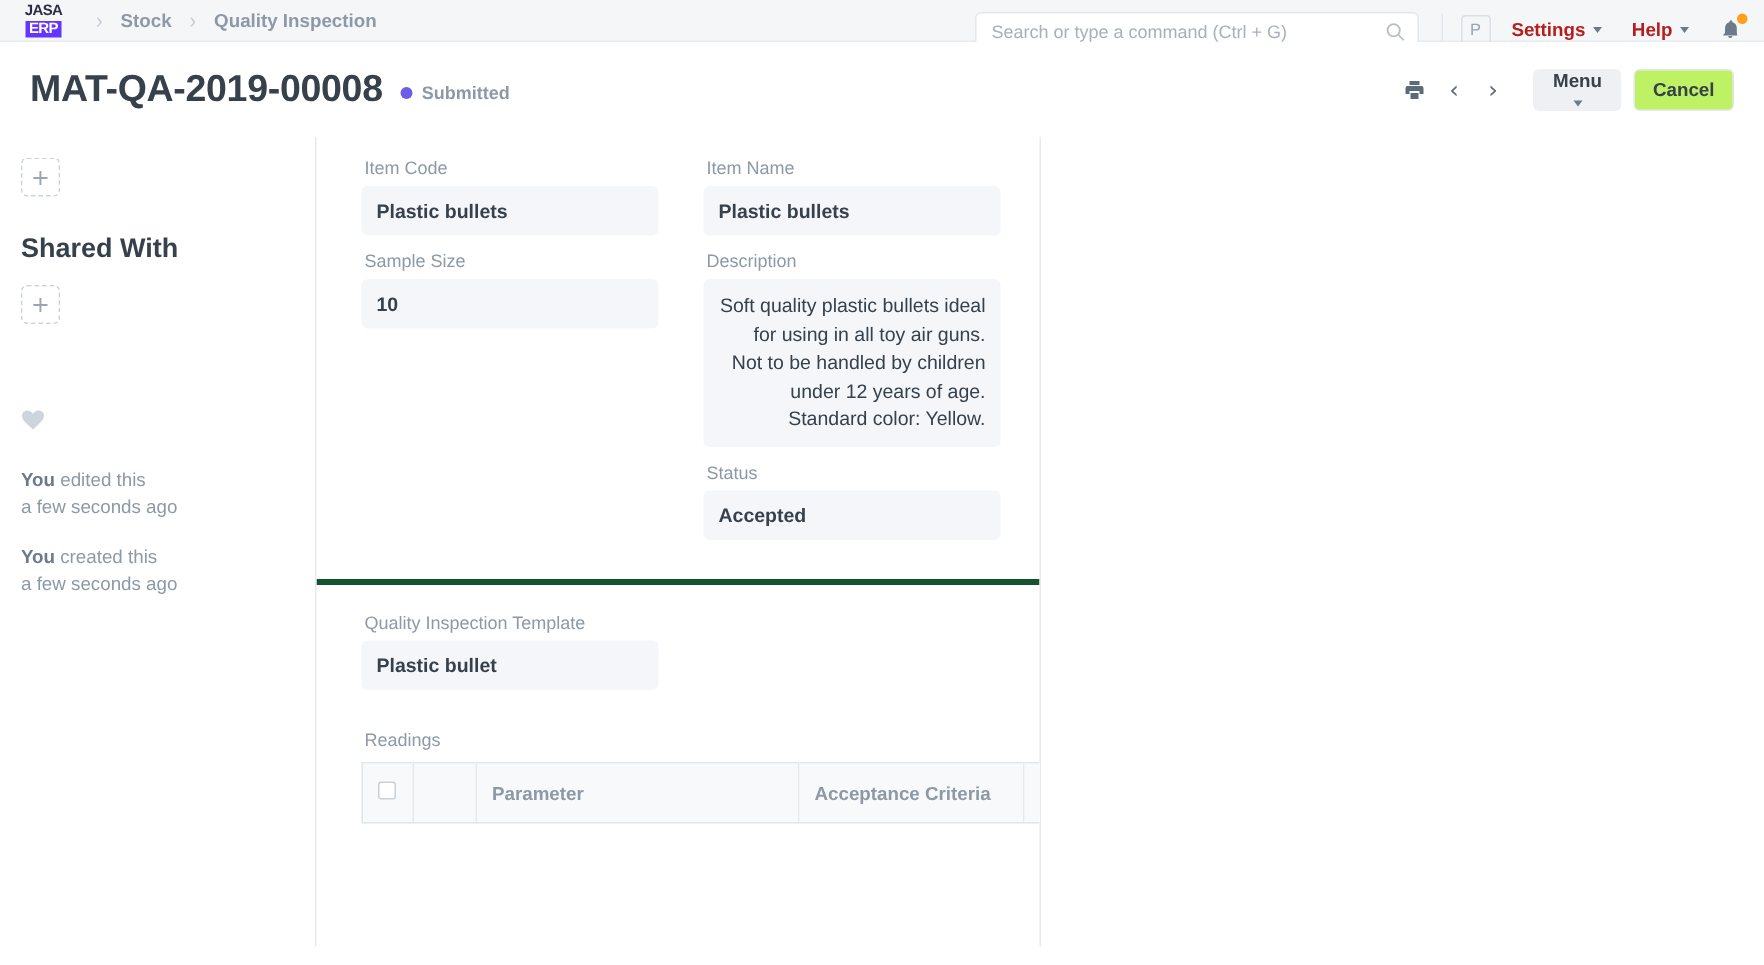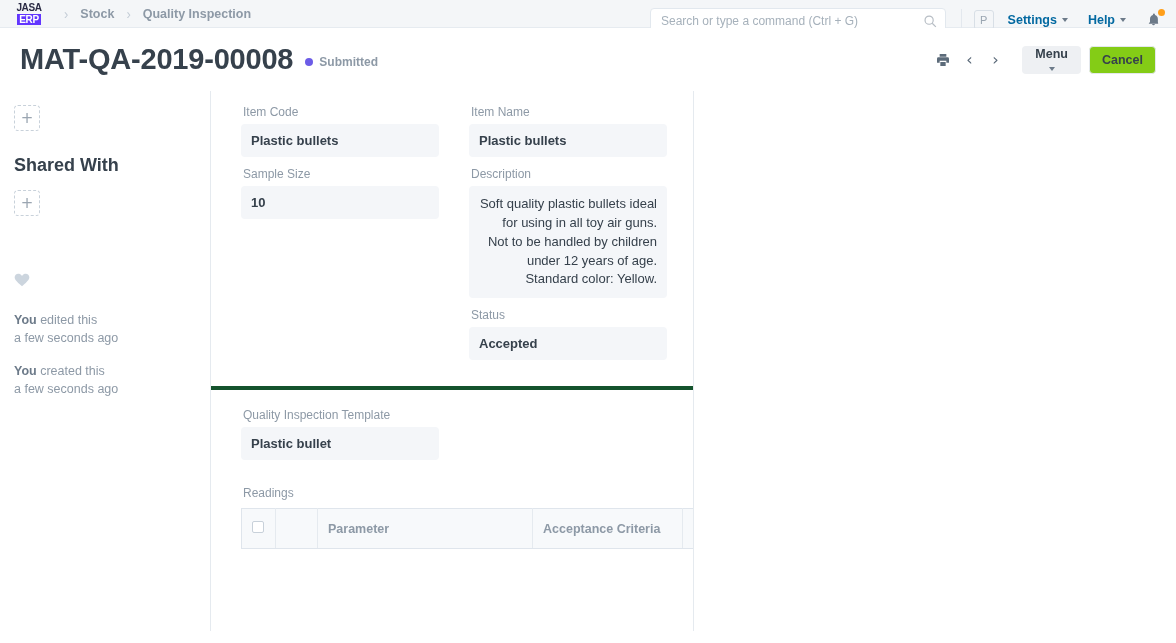--- a/index.html
+++ b/index.html
@@ -75,21 +75,21 @@
     width: 1px; height: 22px; background: #e3e8ee; margin: 0 12px 0 4px;
   }
   .avatar-sq {
     width: 20px; height: 20px;
     border: 1px solid #d8dfe6; border-radius: 3px;
     display: flex; align-items: center; justify-content: center;
     font-size: 11px; color: #9aa5b1; margin-right: 14px;
     cursor: pointer;
   }
   .nav-item {
-    font-size: 12.5px; font-weight: bold; color: #0369a1;
+    font-size: 12.5px; font-weight: bold; color: #b91c1c;
     display: flex; align-items: center; gap: 5px;
     margin-right: 20px; cursor: pointer; white-space: nowrap;
   }
   .caret {
     width: 0; height: 0;
     border-left: 3.5px solid transparent;
     border-right: 3.5px solid transparent;
     border-top: 4px solid #6c7a89;
     display: inline-block;
   }
@@ -103,21 +103,21 @@
 
   
   .page-head {
     height: 63px;
     display: flex; align-items: center;
     padding: 0 20px 0 20px;
     position: relative;
     background: #fff;
   }
   .title {
-    font-size: 29px; font-weight: bold; color: #36414c;
+    font-size: 25px; font-weight: bold; color: #36414c;
     letter-spacing: -0.2px;
   }
   .status-pill {
     display: inline-flex; align-items: center; gap: 6px;
     margin-left: 12px; position: relative; top: 2px;
   }
   .status-dot {
     width: 8px; height: 8px; border-radius: 50%;
     background: #6c5ce7; display: inline-block;
   }
@@ -138,21 +138,21 @@
     font-family: "DejaVu Sans", sans-serif;
   }
   .btn {
     height: 28px; border-radius: 4px;
     display: inline-flex; align-items: center; gap: 6px;
     padding: 0 12px; font-size: 12.5px; font-weight: bold;
     cursor: pointer; border: 1px solid transparent;
     white-space: nowrap;
   }
   .btn-default { background: #eef0f3; color: #36414c; flex-direction: column; }
-  .btn-white { background: #84cc16; color: #36414c; border-color: #e4e8ed; }
+  .btn-white { background: #bef264; color: #36414c; border-color: #e4e8ed; }
   .btn-menu { margin-left: 14px; }
   .btn-cancel { margin-left: 8px; }
 
   
   .body-wrap {
     display: flex;
     height: calc(643px - 40px - 63px);
     background: #fff;
   }
   .sidebar {

